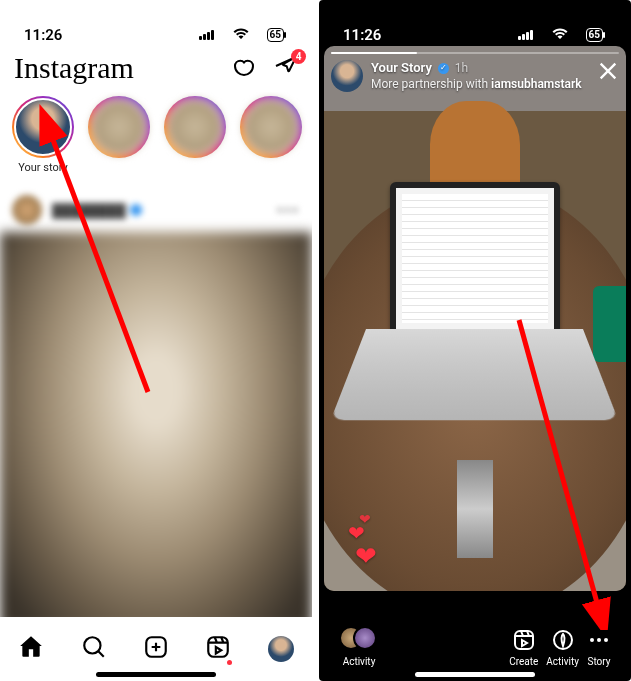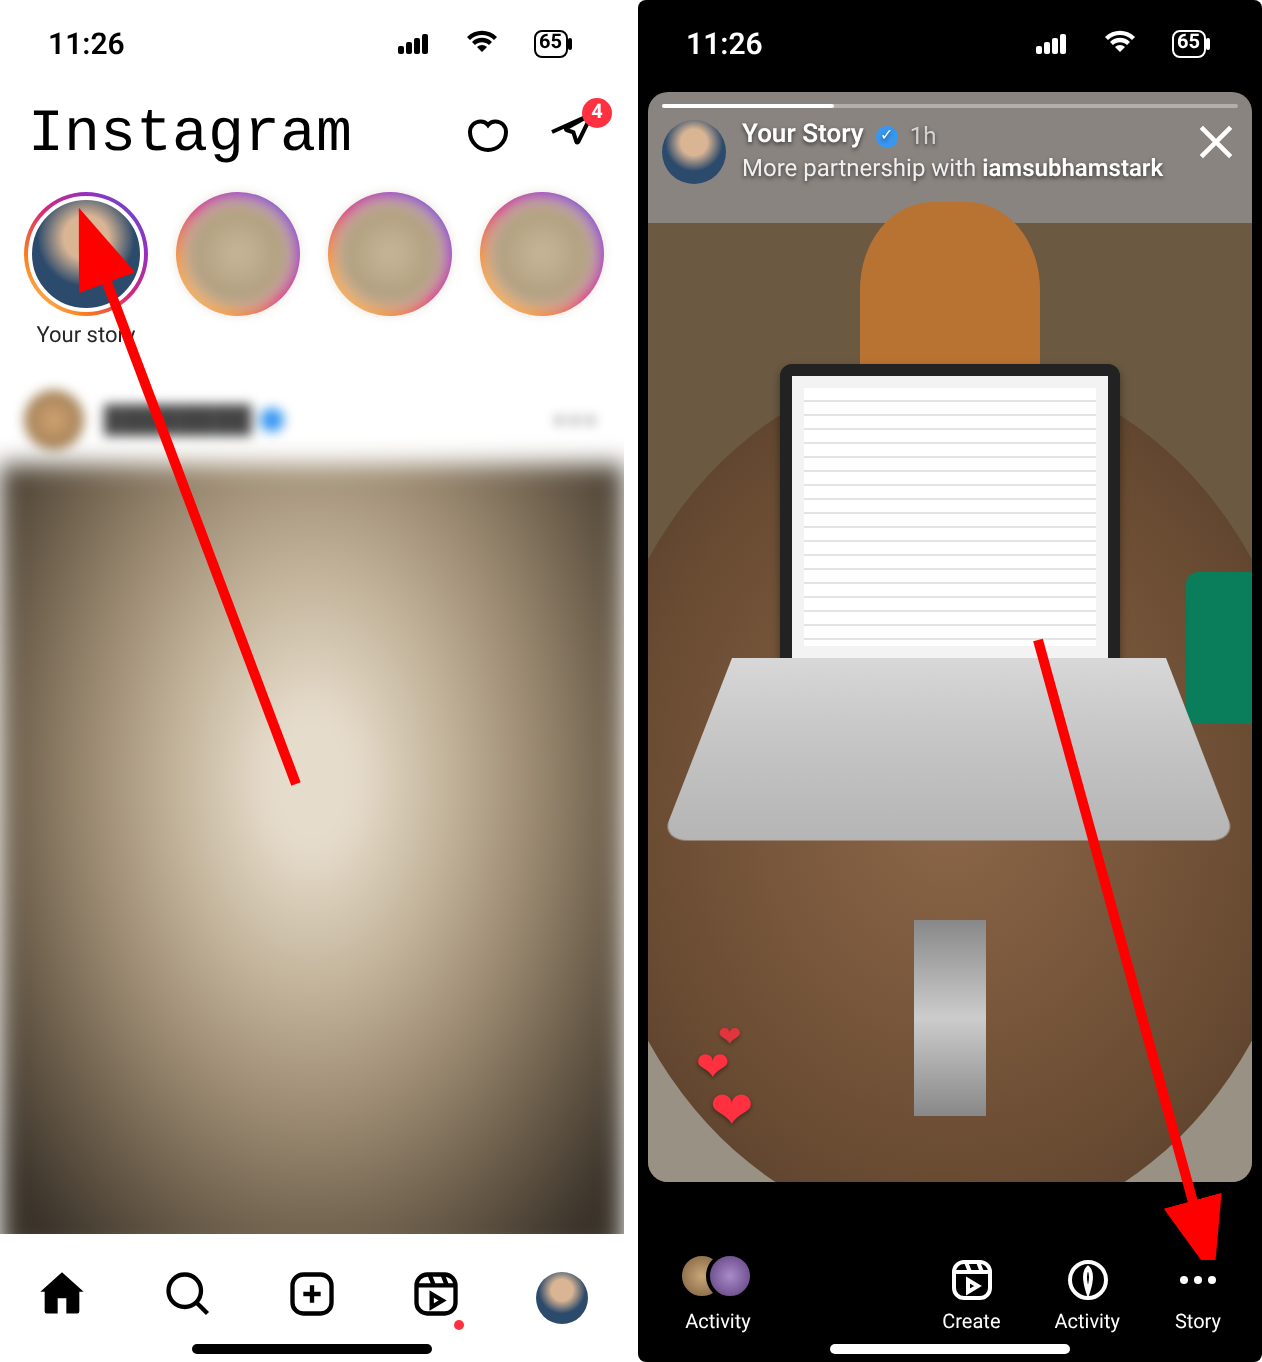--- a/index.html
+++ b/index.html
@@ -16,21 +16,21 @@
     height: 681px;
     position: relative;
     overflow: hidden;
     border-radius: 4px;
   }
   
   .left { background: #fff; }
   .statusbar {
     height: 44px;
     display: flex;
-    align-items: center;
+    align-items: flex-end;
     justify-content: space-between;
     padding: 0 28px 0 24px;
     font-size: 15px;
     font-weight: 600;
   }
   .statusbar.dark { color: #000; }
   .statusbar.light { color: #fff; }
   .status-icons { display: flex; align-items: center; gap: 18px; }
   .battery-box {
     display:inline-flex; align-items:center;
@@ -44,21 +44,21 @@
     width:2px; height:6px; background:currentColor; border-radius:1px;
   }
 
   .ig-header {
     height: 48px;
     display: flex;
     align-items: center;
     padding: 0 14px;
   }
   .ig-logo {
-    font-family: Liberation Mono, monospace;
+    font-family: Liberation Serif, serif;
     font-size: 30px;
     font-weight: 500;
     flex: 1;
   }
   .ig-header .hicon { margin-left: 18px; position: relative; }
   .badge {
     position: absolute; top: -5px; right: -8px;
     background: #ff3040; color: #fff;
     font-size: 10px; font-weight:700;
     border-radius: 8px; min-width:15px; height:15px;
@@ -250,21 +250,21 @@
     position:relative; width:40px; height:26px;
   }
   .mini-avatar{
     position:absolute; width:24px;height:24px;border-radius:50%;
     border:2px solid #000;
     background: radial-gradient(circle,#c8a87a,#7a5c3a);
   }
   .mini-avatar.a1{ left:0; }
   .mini-avatar.a2{ left:14px; background:radial-gradient(circle,#a88cc8,#5a3c7a);}
   .footer-spacer{ flex:1; }
-  .footer-icons{ display:flex; gap:27px; }
+  .footer-icons{ display:flex; gap:8px; }
 
   .arrow-right{
     position:absolute; left:190px; top:310px;
     width:220px; height:320px;
     pointer-events:none; z-index:50;
   }
 </style>
 </head>
 <body>
 

